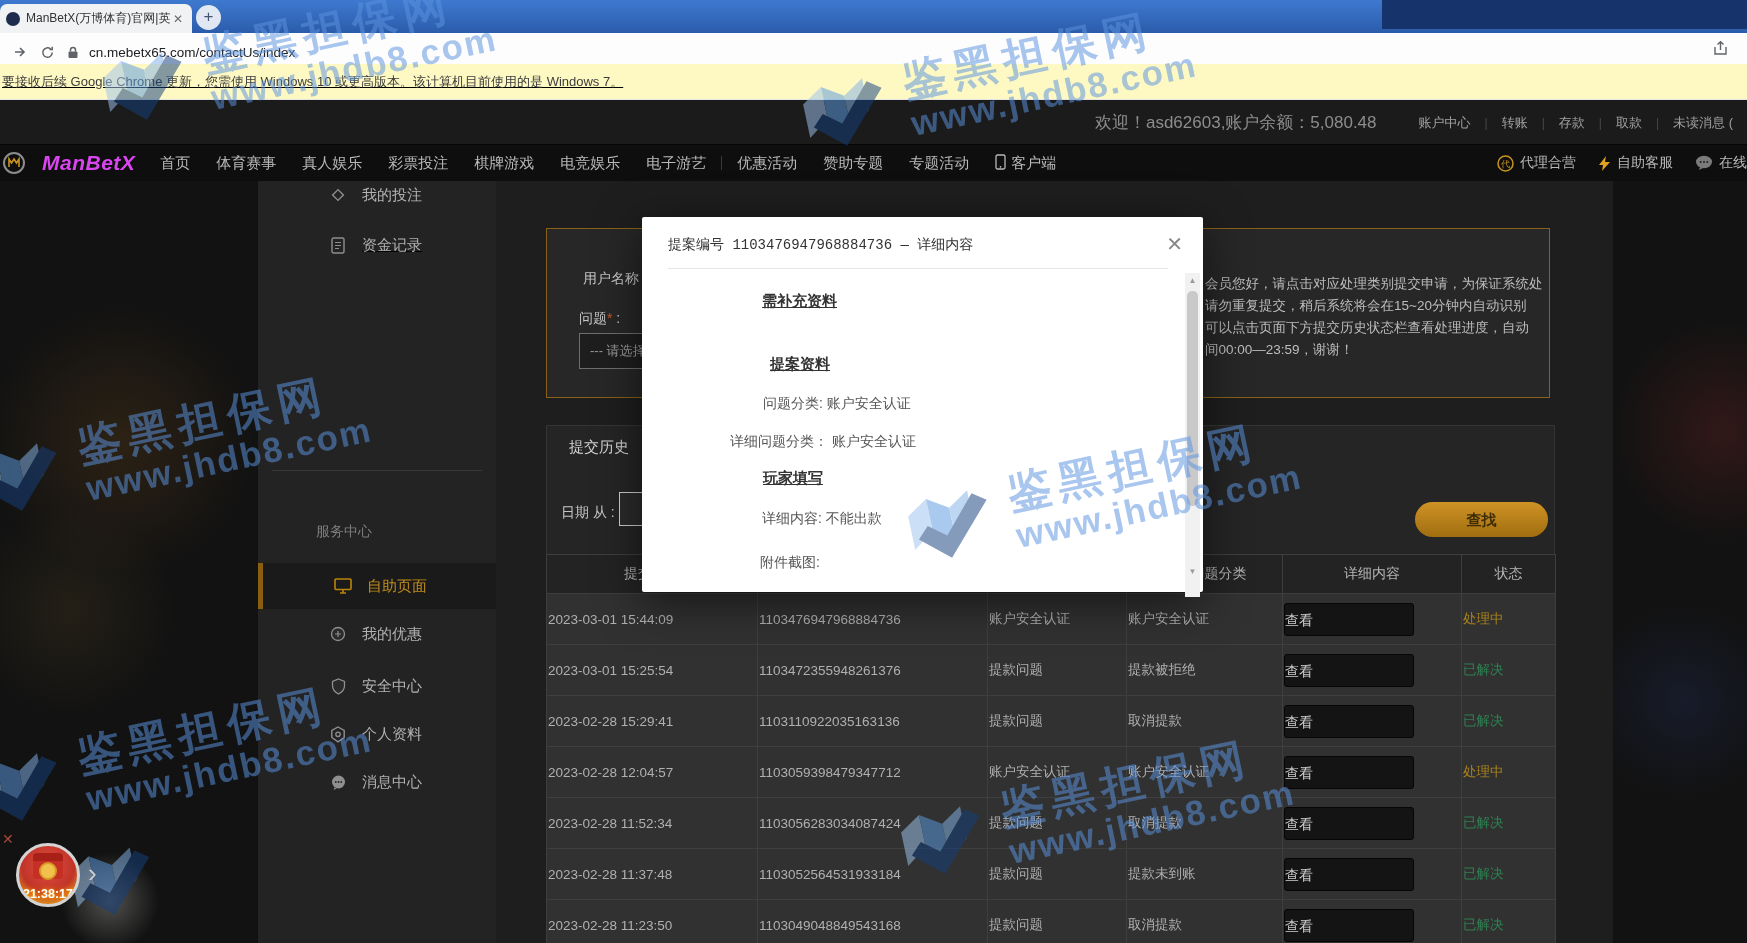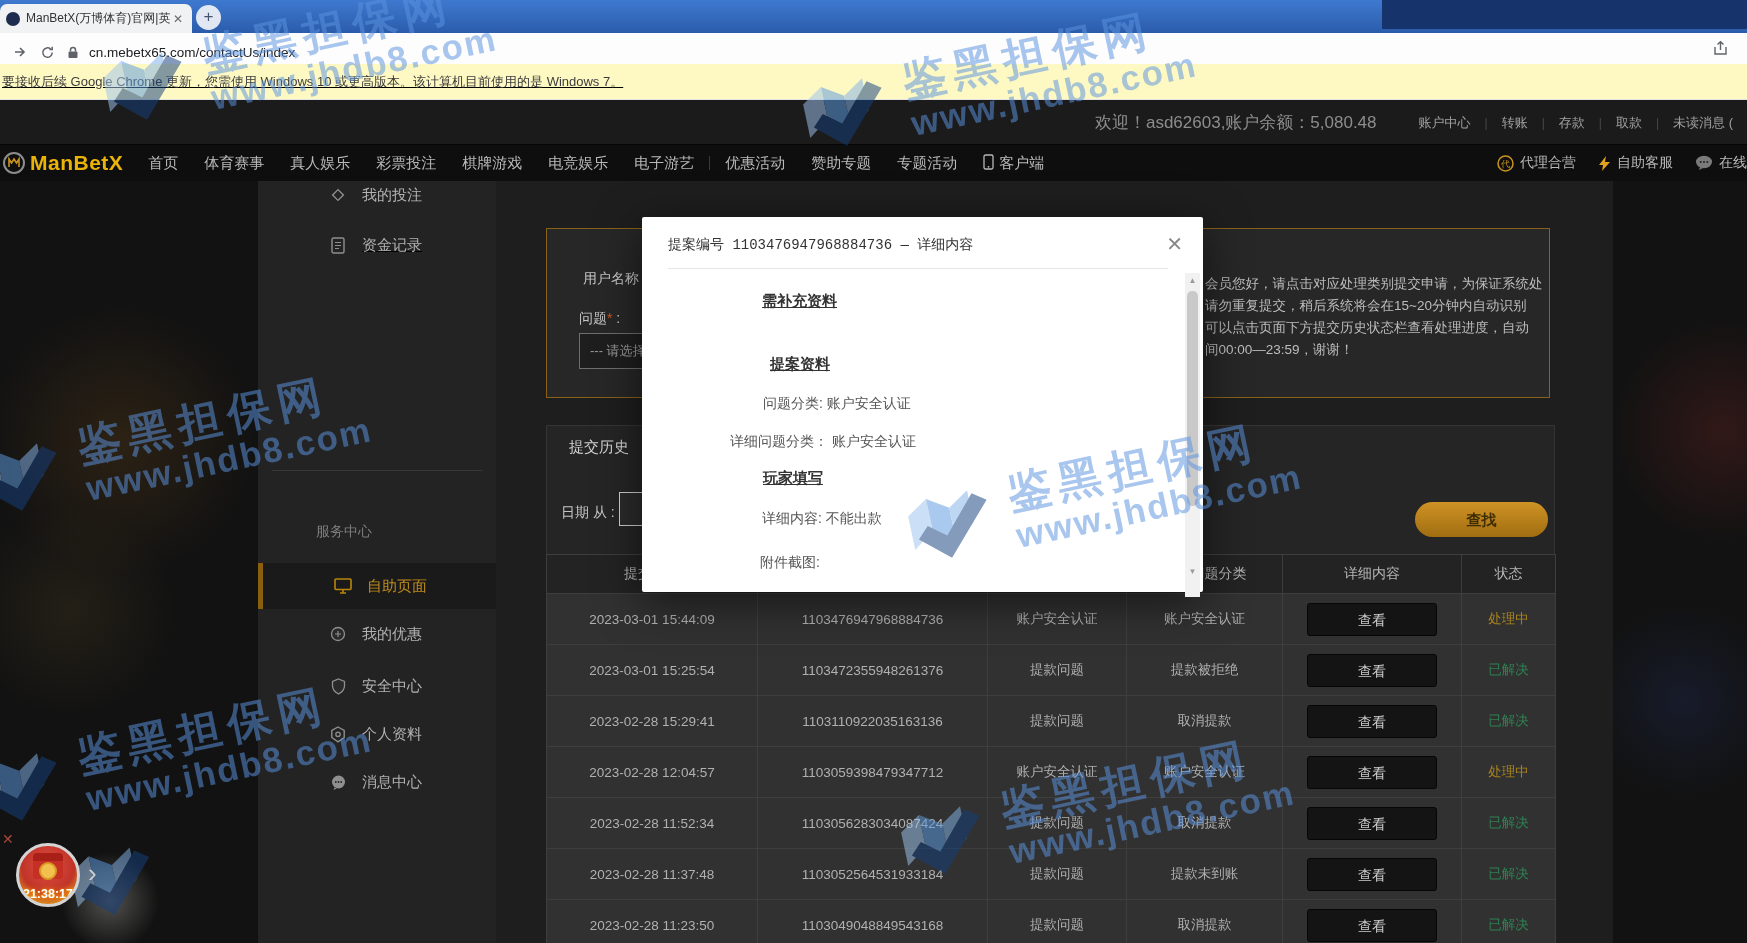--- a/index.html
+++ b/index.html
@@ -30,21 +30,21 @@
   
   .topbar{position:absolute;left:0;top:100px;width:1747px;height:45px;background:#1b1b1b;
     border-bottom:1px solid #060606;z-index:11;}
   .top-cluster{position:absolute;right:0;top:0;height:45px;display:flex;align-items:center;white-space:nowrap;}
   .welcome{font-size:17px;color:#8d8d8d;margin-right:28px;}
   .top-link{font-size:13px;color:#a0a0a0;padding:0 14px;}
   .top-sep{color:#474747;font-size:12px;}
   .navbar{position:absolute;left:0;top:145px;width:1747px;height:36px;background:#0e0e0e;
     z-index:11;display:flex;align-items:center;}
   .logo{display:flex;align-items:center;margin-left:2px;flex:0 0 auto;}
-  .logo-text{font-size:21px;font-weight:bold;color:#eab308;letter-spacing:.5px;margin-left:4px;}
+  .logo-text{font-size:21px;font-style:italic;font-weight:bold;color:#d946ef;letter-spacing:.5px;margin-left:16px;}
   #nav-items{display:flex;align-items:center;margin-left:12px;}
   .nav-item{font-size:15px;color:#b9b9b9;padding:0 13px;white-space:nowrap;}
   .nav-div{width:1px;height:14px;background:#3a3a3a;margin:0 2px;}
   #nav-right{position:absolute;right:0;top:0;height:36px;display:flex;align-items:center;white-space:nowrap;overflow:hidden;width:250px;}
   .navr-item{display:flex;align-items:center;font-size:14px;color:#b9b9b9;margin-right:22px;}
   .navr-item .ic{margin-right:6px;display:flex;}
 
   
   .photo-left{position:absolute;left:0;top:181px;width:258px;height:762px;background:
     radial-gradient(circle 70px at 110px 720px,rgba(228,226,218,.30),rgba(0,0,0,0) 70%),
@@ -83,21 +83,21 @@
   .date-label{position:absolute;left:14px;top:78px;font-size:14px;color:#c6c6c6;white-space:nowrap;}
   .date-input{position:absolute;left:72px;top:66px;width:300px;height:34px;background:#2b2b2b;
     border:1px solid #cfcfcf;}
   .search-btn{position:absolute;left:868px;top:76px;width:133px;height:35px;border-radius:18px;
     background:linear-gradient(180deg,#cf9325,#a06d10);color:#3d2d05;font-size:15px;font-weight:bold;
     text-align:center;line-height:35px;}
 
   table.hist{position:absolute;left:-1px;top:128px;width:1009px;border-collapse:collapse;table-layout:fixed;}
   table.hist th{height:39px;background:#232323;color:#b5b5b5;font-size:14px;font-weight:normal;
     border:1px solid #3e3e3e;}
-  table.hist td{height:51px;background:#313131;color:#b0b0b0;font-size:13.5px;text-align:center;
+  table.hist td{height:51px;background:#313131;color:#b0b0b0;font-size:13.5px;text-align:left;
     border:1px solid #3e3e3e;}
   .view-btn{display:inline-block;width:130px;height:33px;line-height:33px;background:#141414;
     border:1px solid #060606;border-radius:3px;color:#cfcfcf;font-size:14px;}
   .st-processing{color:#a8821d;}
   .st-resolved{color:#2f8052;}
 
   
   .modal{position:absolute;left:642px;top:217px;width:561px;height:375px;background:#ffffff;
     border-radius:2px;box-shadow:0 10px 45px rgba(0,0,0,.55);z-index:50;}
   .m-title{position:absolute;left:26px;top:19px;font-size:14px;color:#333;white-space:nowrap;font-family:Liberation Mono, monospace;}

